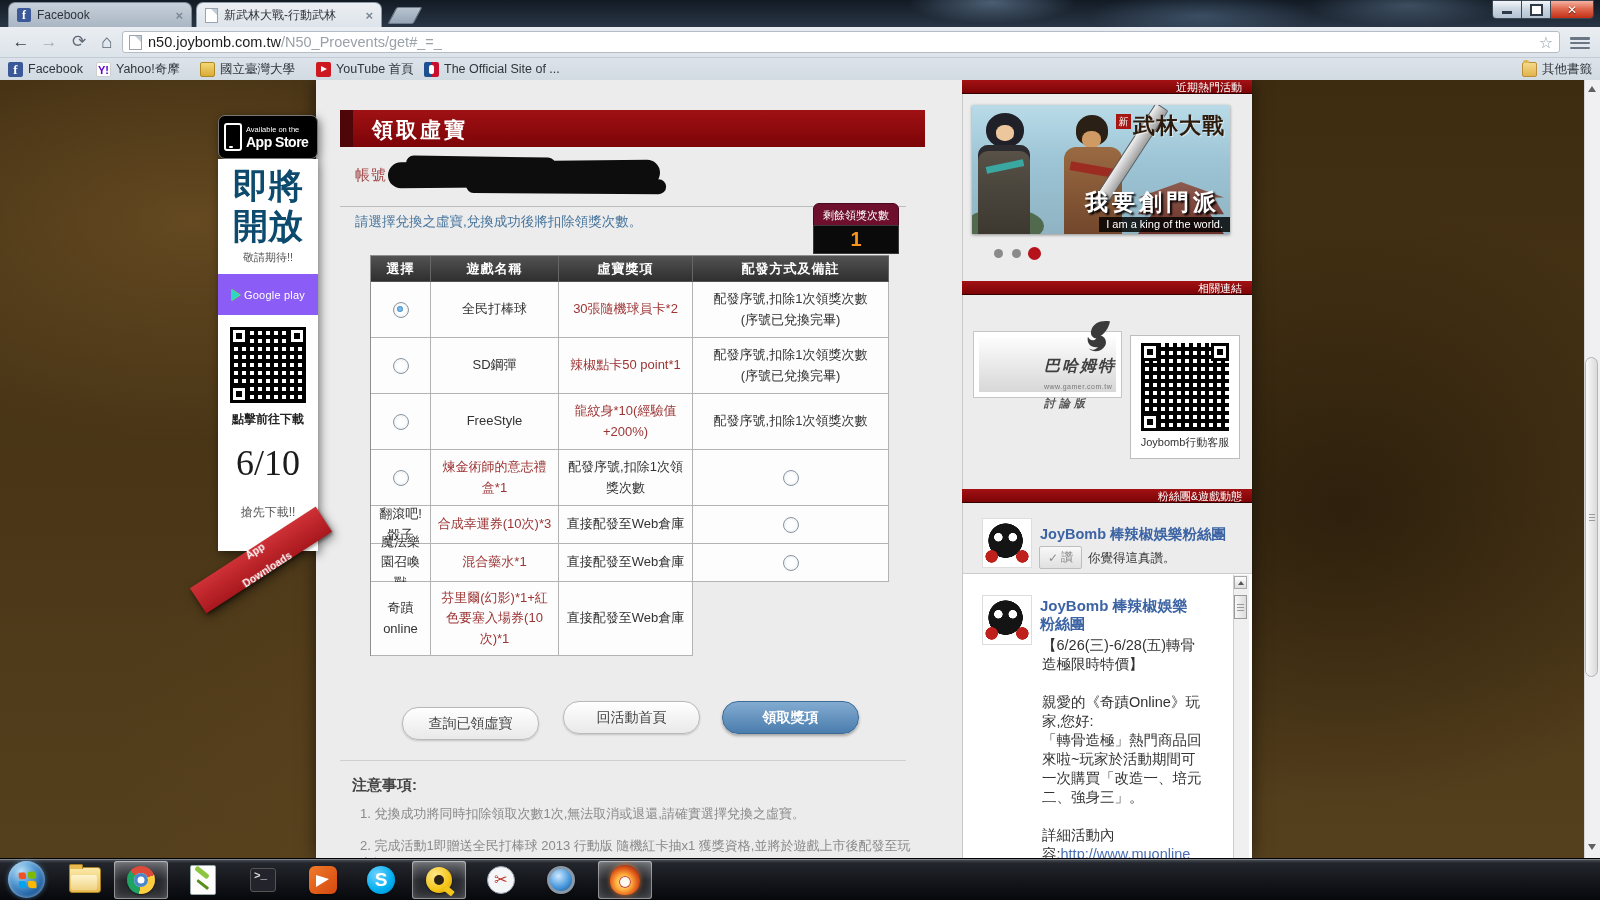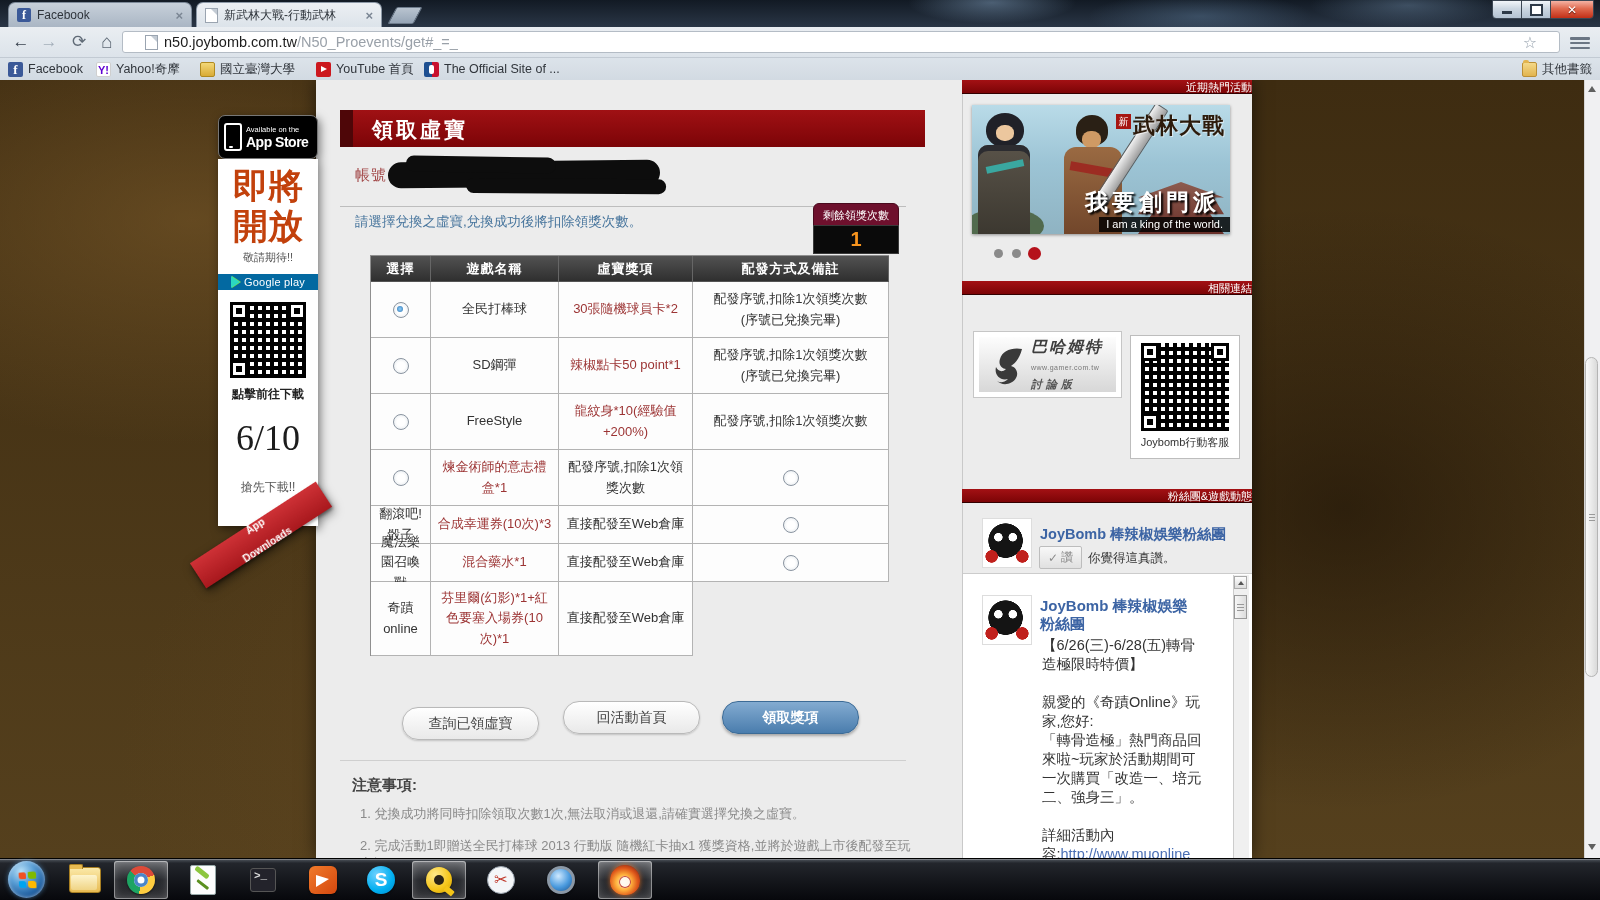--- a/index.html
+++ b/index.html
@@ -34,21 +34,21 @@
 .glyph-max{width:9px;height:8px;border:2px solid #2e3a48;background:#fff;}
 .glyph-x{color:#fff;font-weight:bold;font-size:12px;text-shadow:0 1px 1px #5a0e00;}
 .toolbar{position:absolute;left:0;top:27px;width:1600px;height:31px;
  background:linear-gradient(#eaeef2,#dce3ea);border-bottom:1px solid #c2cad3;box-sizing:border-box;}
 .navbtn{position:absolute;top:3px;width:26px;height:24px;text-align:center;font-size:17px;line-height:24px;}
 .nb-back{left:8px;color:#3c4document654;color:#3a4document;color:#39424e;font-weight:bold;}
 .nb-fwd{left:36px;color:#a3aeb9;font-weight:bold;}
 .nb-reload{left:66px;color:#5f6a76;}
 .nb-home{left:94px;color:#5f6a76;font-size:19px;}
 .omnibox{position:absolute;left:122px;top:4px;width:1438px;height:22px;background:#fff;border:1px solid #b4bcc5;
- border-radius:3px;display:flex;align-items:center;font-size:14.5px;box-sizing:border-box;padding:0 22px;}
+ border-radius:3px;display:flex;align-items:center;font-size:14.5px;box-sizing:border-box;padding:0 6px;}
 .omni-host{color:#1c1c1c;margin-left:6px;}
 .omni-path{color:#9aa1a9;}
 .omni-star{margin-left:auto;color:#98a3af;font-size:16px;}
 .menu-btn{position:absolute;right:10px;top:10px;width:20px;height:12px;display:flex;flex-direction:column;justify-content:space-between;}
 .menu-btn i{height:2.5px;background:#6b7684;border-radius:1px;}
 .bookmarksbar{position:absolute;left:0;top:58px;width:1600px;height:22px;background:linear-gradient(#dce3ea,#d2dae2);}
 .bm{position:absolute;top:2px;height:18px;display:flex;align-items:center;gap:5px;font-size:12.5px;color:#30353b;}
 .bm-0{left:8px;}.bm-1{left:96px;}.bm-2{left:200px;}.bm-3{left:316px;}.bm-4{left:424px;}
 .bm-other{right:8px;left:auto;}
 .fi{width:15px;height:15px;border-radius:2px;flex:0 0 15px;position:relative;}
@@ -74,23 +74,23 @@
 .panel{position:absolute;left:316px;top:0;width:936px;height:778px;background:#ececec;box-shadow:0 0 16px rgba(0,0,0,.55);}
 
 
 .promo{position:absolute;left:218px;top:35px;width:100px;z-index:4;filter:drop-shadow(2px 3px 5px rgba(0,0,0,.5));}
 .p-appstore{height:44px;background:#000;border:1px solid #777;border-radius:7px;color:#fff;display:flex;align-items:center;padding:0 5px;box-sizing:border-box;}
 .p-phone{width:14px;height:24px;border:2px solid #fff;border-radius:3px;position:relative;flex:0 0 14px;margin-right:4px;}
 .p-phone::after{content:"";position:absolute;left:3px;bottom:1px;width:4px;height:2px;background:#fff;border-radius:1px;}
 .p-as-txt1{font-size:7.5px;display:block;}
 .p-as-txt2{font-size:14px;font-weight:bold;display:block;letter-spacing:-.5px;}
 .p-card{background:#fff;margin-top:0px;padding:8px 0 30px 0;position:relative;}
-.p-coming{font-family:"Liberation Serif","DejaVu Serif",serif;font-weight:bold;font-size:35px;line-height:40px;color:#c2410c;text-align:center;}
+.p-coming{font-family:"Liberation Serif","DejaVu Serif",serif;font-weight:bold;font-size:35px;line-height:40px;color:#0c4a6e;text-align:center;}
 .p-stay{font-size:11px;color:#555;text-align:center;margin-top:3px;}
-.p-gplay{height:16px;background:#0369a1;margin-top:9px;display:flex;align-items:center;justify-content:center;gap:4px;color:#fff;}
+.p-gplay{height:41px;background:#8b5cf6;margin-top:9px;display:flex;align-items:center;justify-content:center;gap:4px;color:#fff;}
 .p-gp-tri{width:0;height:0;border-left:9px solid #2bd8c1;border-top:6px solid transparent;border-bottom:6px solid transparent;
  filter:drop-shadow(1px 0 0 #7fe03a);}
 .p-gp-txt{font-size:11px;letter-spacing:.2px;}
 .qr{position:relative;background:
  repeating-linear-gradient(90deg,#000 0 4px,transparent 4px 8px),
  repeating-linear-gradient(0deg,#000 0 4px,#fff 4px 8px);}
 .qr i{position:absolute;width:18px;height:18px;background:#fff;border:3px solid #000;box-sizing:border-box;}
 .qr i::after{content:"";position:absolute;inset:3px;background:#000;}
 .qr .q-tl{left:0;top:0;}.qr .q-tr{right:0;top:0;}.qr .q-bl{left:0;bottom:0;}
 .p-qr{width:76px;height:76px;margin:12px auto 8px auto;}
@@ -132,21 +132,21 @@
 .btn-home{left:247px;}
 .btn-claim{left:406px;background:linear-gradient(#83abd1,#4a7dad);border:1px solid #3c6b96;color:#fff;font-weight:bold;box-shadow:0 2px 3px rgba(0,0,0,.3);}
 .m-div2{position:absolute;left:24px;top:680px;width:566px;height:1px;background:#cfcfcf;}
 .m-notes-title{position:absolute;left:36px;top:696px;font-size:15px;font-weight:bold;color:#444;}
 .m-note{position:absolute;left:44px;width:560px;font-size:13px;color:#8a8a8a;}
 .m-note1{top:725px;}
 .m-note2{top:757px;}
 
 
 .sb-bar{position:absolute;left:646px;width:290px;height:14px;background:linear-gradient(#a31114,#7c0406);
- color:#fff;font-size:11px;text-align:right;line-height:14px;box-sizing:border-box;border-bottom:1px solid #300;}
+ color:#fff;font-size:11px;text-align:right;line-height:14px;padding-right:10px;box-sizing:border-box;border-bottom:1px solid #300;}
 .sb-bar1{top:0;}
 .sb-bar2{top:201px;}
 .sb-bar3{top:409px;}
 .sb-left-line{position:absolute;left:646px;top:0;width:1px;height:778px;background:#c9c9c9;}
 .banner{position:absolute;left:656px;top:25px;width:258px;height:129px;overflow:hidden;
  background:linear-gradient(180deg,#b9dbe8 0%,#9cc4d5 45%,#8fb3c2 100%);box-shadow:0 1px 3px rgba(0,0,0,.4);}
 .b-pagoda{position:absolute;right:6px;bottom:0;width:86px;height:52px;background:linear-gradient(#8a4a38,#63180e);
  clip-path:polygon(50% 0,100% 30%,88% 30%,100% 62%,84% 62%,100% 100%,0 100%,16% 62%,0 62%,12% 30%,0 30%);opacity:.85;}
 .b-bush{position:absolute;left:-8px;bottom:-10px;width:80px;height:36px;border-radius:50%;background:#41582f;opacity:.8;}
 .b-hair1{position:absolute;left:14px;top:8px;width:38px;height:34px;border-radius:50% 50% 46% 46%;background:#202128;}
@@ -167,21 +167,21 @@
  letter-spacing:1px;text-shadow:1px 1px 0 rgba(255,255,255,.55);}
 .b-slogan{position:absolute;right:10px;top:82px;font-family:"Liberation Serif","DejaVu Serif",serif;font-weight:bold;
  font-size:23px;color:#fff;letter-spacing:4px;text-shadow:2px 2px 2px #000;}
 .b-strip{position:absolute;right:0;top:112px;height:15px;background:rgba(0,0,0,.82);color:#fff;font-size:11px;
  line-height:15px;padding:0 7px;}
 .dot{position:absolute;border-radius:50%;background:#8a8a8a;width:9px;height:9px;top:169px;}
 .dot-1{left:678px;}
 .dot-2{left:696px;}
 .dot-3{left:712px;width:13px;height:13px;top:167px;background:#b5121b;}
 .bah-box{position:absolute;left:657px;top:251px;width:149px;height:67px;background:#fff;border:1px solid #c6c6c6;box-sizing:border-box;}
-.bah-inner{position:absolute;inset:5px;background:linear-gradient(#fdfdfd,#d7d7d7);display:flex;align-items:center;justify-content:center;gap:5px;}
+.bah-inner{position:absolute;inset:5px;background:linear-gradient(#fdfdfd,#d7d7d7);display:flex;align-items:flex-end;justify-content:center;gap:5px;flex-direction:column;}
 .bah-dragon{flex:0 0 34px;}
 .bah-name{font-size:16px;font-weight:bold;font-style:italic;color:#3f3f3f;letter-spacing:2px;line-height:16px;}
 .bah-url{font-size:7px;color:#777;letter-spacing:.5px;}
 .bah-sub{font-size:11px;font-weight:bold;font-style:italic;color:#555;letter-spacing:4px;}
 .qrbox{position:absolute;left:814px;top:255px;width:110px;height:124px;background:#fff;border:1px solid #bdbdbd;box-sizing:border-box;}
 .sb-qr{width:88px;height:88px;margin:7px auto 4px auto;}
 .qrbox-cap{font-size:11px;color:#333;text-align:center;}
 .avatar{position:absolute;width:50px;height:50px;background:#fff;border:1px solid #ddd;box-sizing:border-box;
  background-image:
   radial-gradient(circle at 32% 38%, #fff 0 4px, transparent 4.5px),

